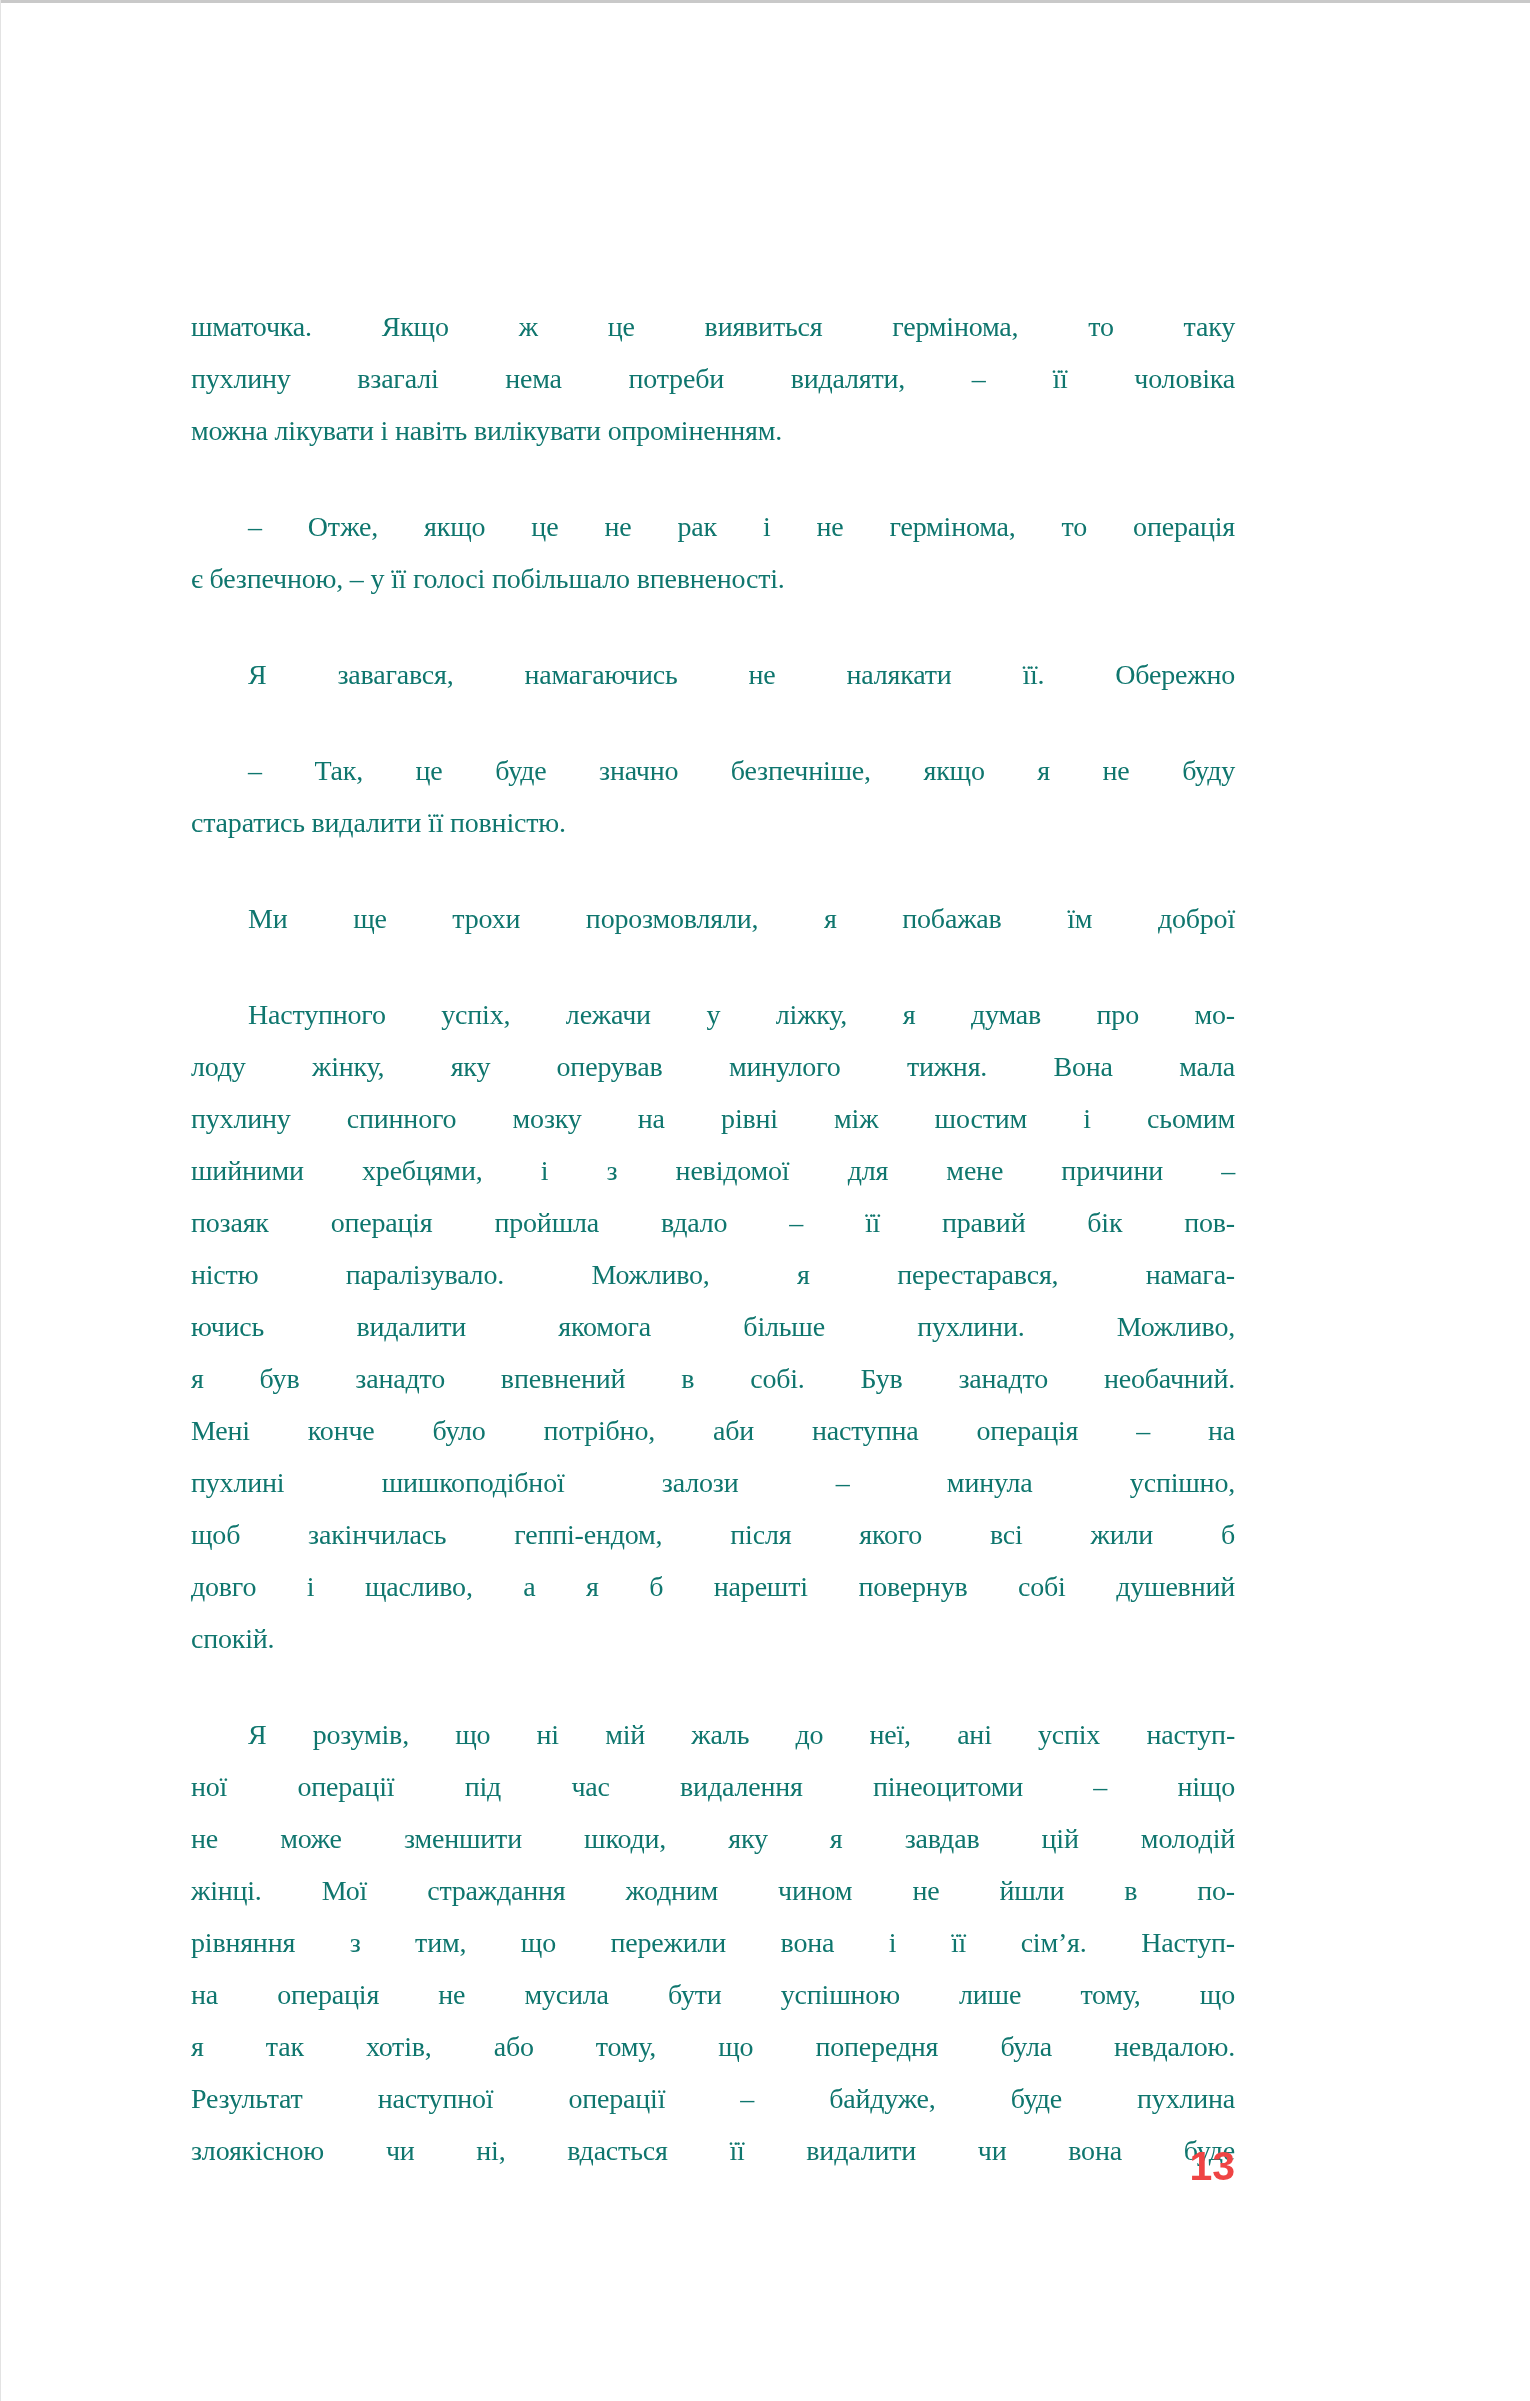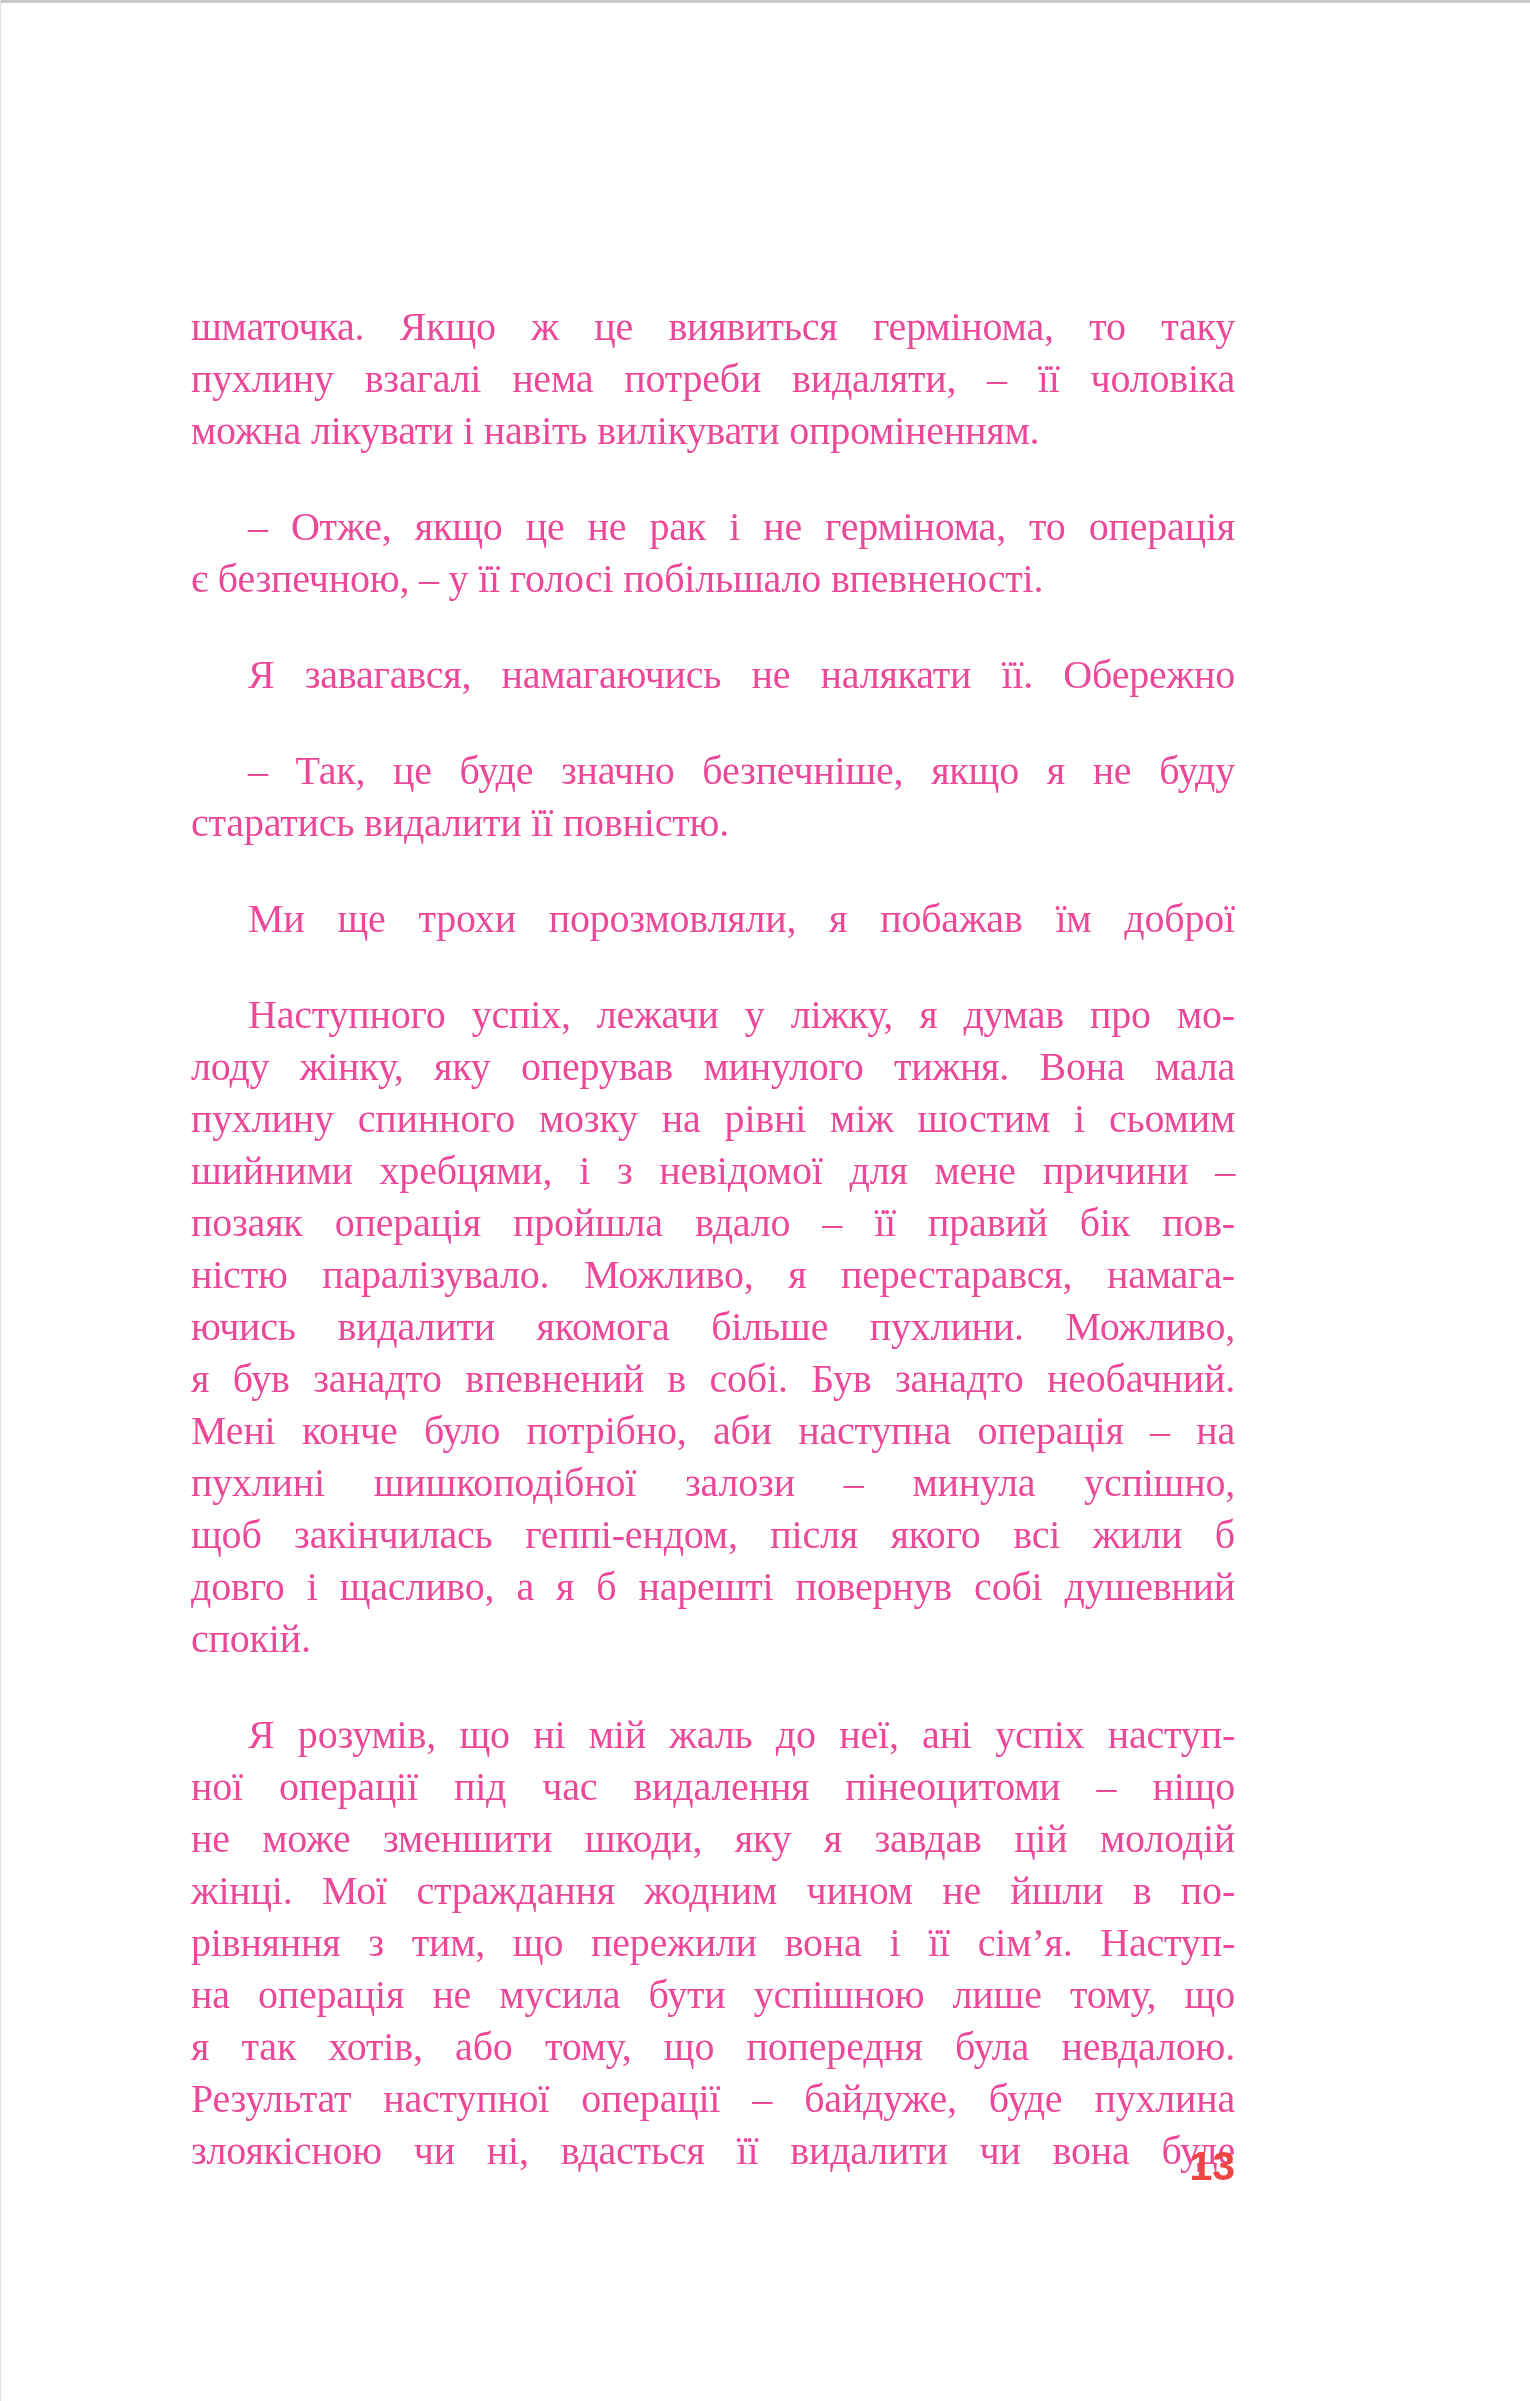--- a/index.html
+++ b/index.html
@@ -29,22 +29,22 @@
     height: 2401px;
     background: #e3e3e3;
   }
   .side-edge.left  { left: 0; }
   .side-edge.right { right: 0; }
   .text-column {
     position: absolute;
     left: 191px;
     top: 301px;
     width: 1044px;
-    color: #ec4899;
-    font-size: 40px;
+    color: #0f766e;
+    font-size: 28px;
     letter-spacing: -0.2px;
   }
   .paragraph { margin: 0; padding: 0; }
   .line {
     height: 52px;
     line-height: 52px;
     text-align: justify;
     text-align-last: justify;
     -moz-text-align-last: justify;
     white-space: normal;

